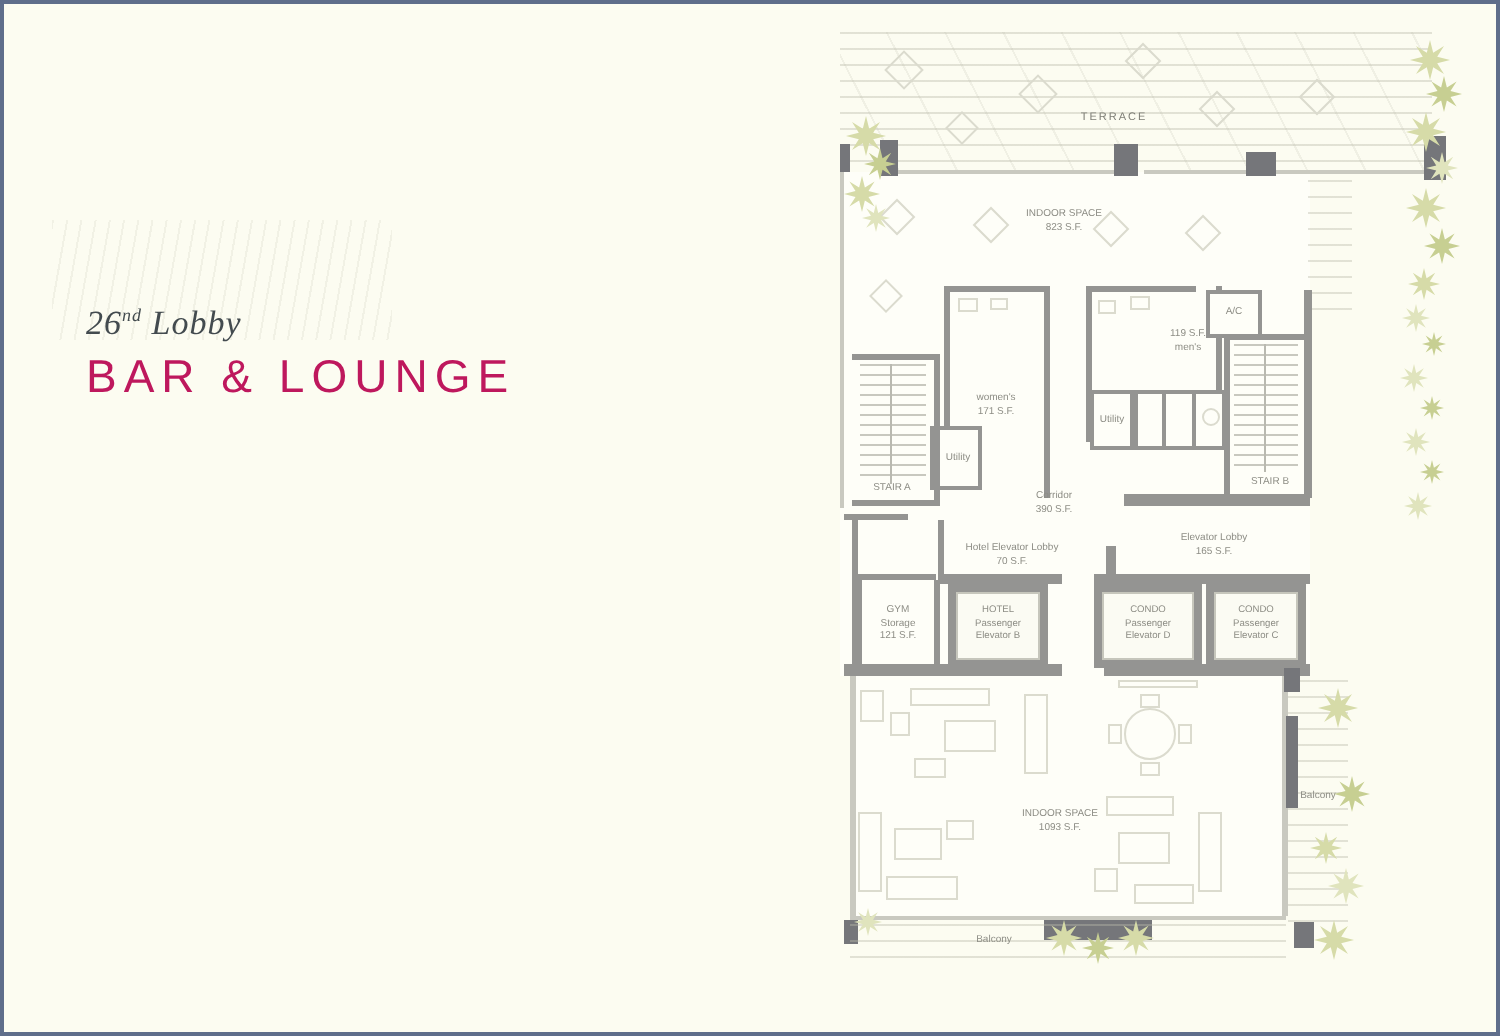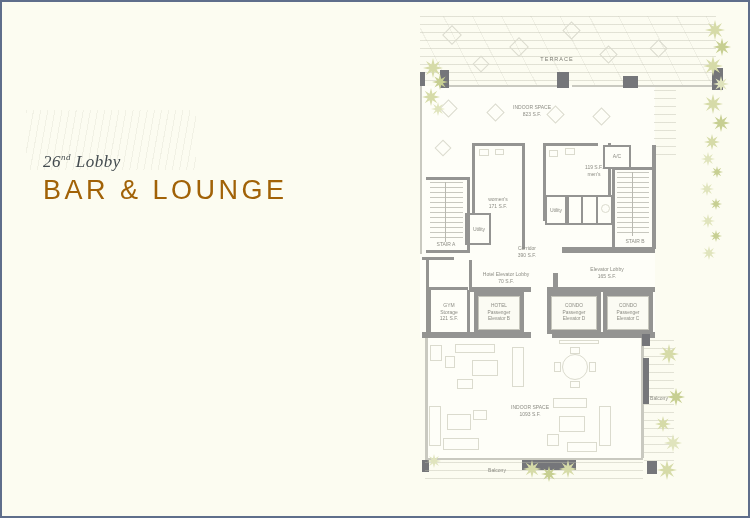--- a/index.html
+++ b/index.html
@@ -8,21 +8,21 @@
   .page{position:absolute;inset:0;background:#FCFCF1;border:2px solid #5F6E8B;box-sizing:border-box;}
 
   
   .title-hatch{position:absolute;left:24px;top:108px;width:170px;height:60px;
     background:repeating-linear-gradient(100deg,rgba(205,205,188,.38) 0 1px,transparent 1px 7px);
     opacity:.6;}
   .title-block{position:absolute;left:41px;top:150px;}
   .floor-line{font-family:"Liberation Serif",serif;font-style:italic;font-size:17px;
     color:#434b4f;letter-spacing:.5px;}
   .floor-line sup{font-size:9px;}
-  .venue-line{font-size:27px;font-weight:500;letter-spacing:3.5px;color:#a16207;margin-top:3px;}
+  .venue-line{font-size:23px;font-weight:500;letter-spacing:3.5px;color:#be185d;margin-top:3px;}
 
   
   .fp{position:absolute;left:415px;top:12px;width:330px;height:478px;}
   .abs{position:absolute;}
   .indoor-bg{background:#FEFEF8;}
   .deck{background:repeating-linear-gradient(to bottom,rgba(186,186,170,.40) 0 1px,transparent 1px 8px);}
   .deck2{background:
      repeating-linear-gradient(63deg,rgba(186,186,170,.18) 0 1px,transparent 1px 26px),
      repeating-linear-gradient(to bottom,rgba(186,186,170,.40) 0 1px,transparent 1px 8px);}
   .wall{background:#949492;}

